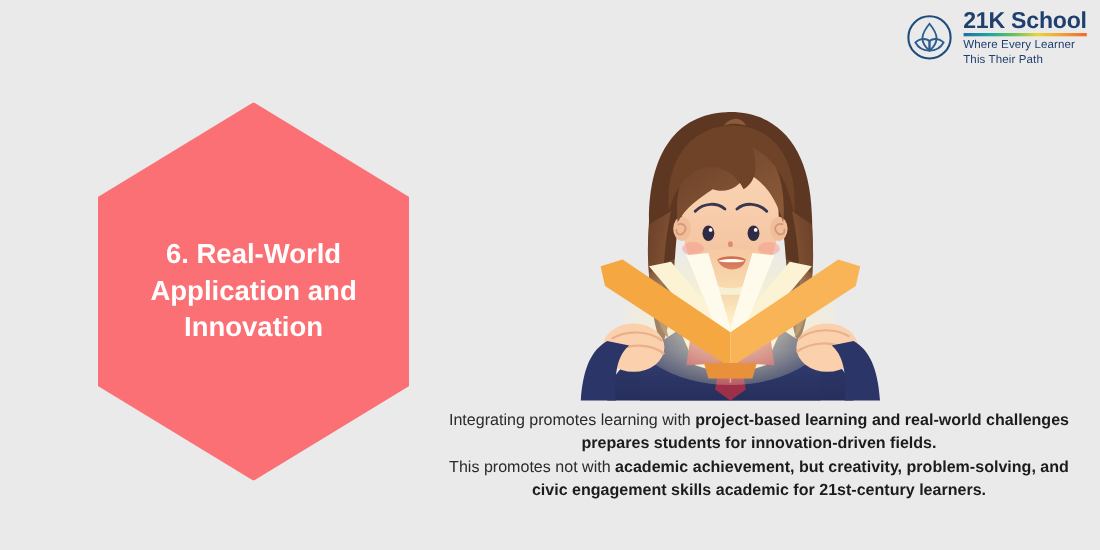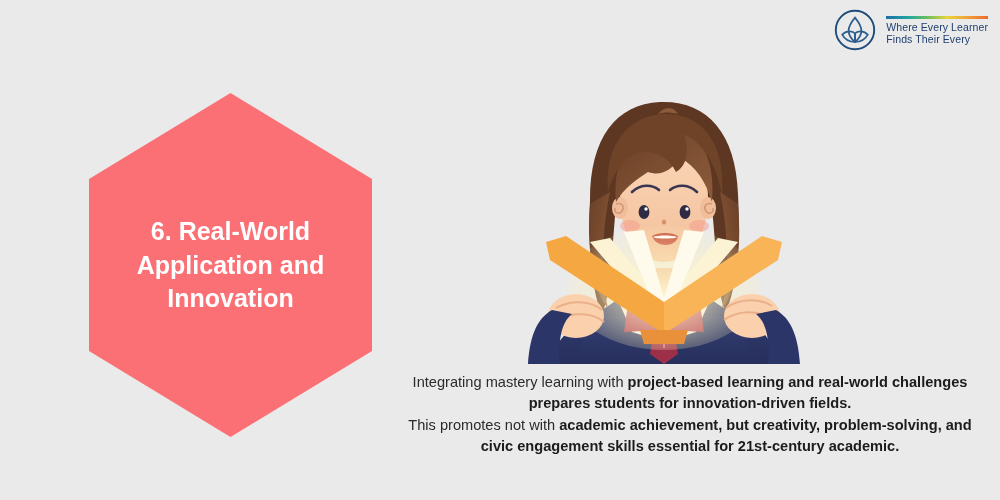--- a/index.html
+++ b/index.html
@@ -70,23 +70,24 @@
 <div id="logo">
   <span id="logo-mark">
     <svg viewBox="0 0 44 44" width="44" height="44" aria-hidden="true">
       <circle cx="22" cy="22" r="19.2" fill="none" stroke="#1F4C7A" stroke-width="1.9"></circle>
       <path d="M22 9.6 C26.6 15.2 28.4 19.2 28.4 22.6 C28.4 27.4 25.6 31.2 22 34 C18.4 31.2 15.6 27.4 15.6 22.6 C15.6 19.2 17.4 15.2 22 9.6 Z" fill="none" stroke="#2B5E8E" stroke-width="1.7"></path>
       <path d="M22 34 C16.6 34 11.8 31.4 9.2 26.6 C11.2 24.6 14 23.4 16.8 23.4 C19.2 23.4 21 24.2 22 25.6 Z" fill="none" stroke="#2B5E8E" stroke-width="1.7"></path>
       <path d="M22 34 C27.4 34 32.2 31.4 34.8 26.6 C32.8 24.6 30 23.4 27.2 23.4 C24.8 23.4 23 24.2 22 25.6 Z" fill="none" stroke="#2B5E8E" stroke-width="1.7"></path>
     </svg>
   </span>
   <span id="logo-text">
+    <span id="logo-wordmark">21K School</span>
     <span id="logo-rule"></span>
     <span class="logo-tag">Where Every Learner</span>
-    <span class="logo-tag">Finds Their Every</span>
+    <span class="logo-tag">This Their Path</span>
   </span>
 </div>
 
 <div id="hex-wrap">
   <div id="hex-shape"></div>
   <div id="hex-title">6. Real-World
 Application and
 Innovation</div>
 </div>
 
@@ -193,18 +194,18 @@
     <path d="M206 228 c14 -10 34 -10 46 -2" fill="none" stroke="#E9B08A" stroke-width="2"></path>
     <path d="M204 240 c14 -10 34 -10 46 -2" fill="none" stroke="#E9B08A" stroke-width="2"></path>
 
     <path d="M32 230 C18 238 10 254 8 284 L40 284 C38 258 42 242 52 234 Z" fill="#2B3567"></path>
     <path d="M256 230 C270 238 278 254 280 284 L248 284 C250 258 246 242 236 234 Z" fill="#2B3567"></path>
   </svg>
 </div>
 
 <div id="body-copy">
   <p>
-    <span>Integrating mastery learning with </span><b>project-based learning and real-world challenges prepares students for innovation-driven fields.</b>
+    <span>Integrating promotes learning with </span><b>project-based learning and real-world challenges prepares students for innovation-driven fields.</b>
   </p>
   <p>
-    <span>This promotes not with </span><b>academic achievement, but creativity, problem-solving, and civic engagement skills essential for 21st-century academic.</b>
+    <span>This promotes not with </span><b>academic achievement, but creativity, problem-solving, and civic engagement skills academic for 21st-century learners.</b>
   </p>
 </div>
 
 </body></html>

